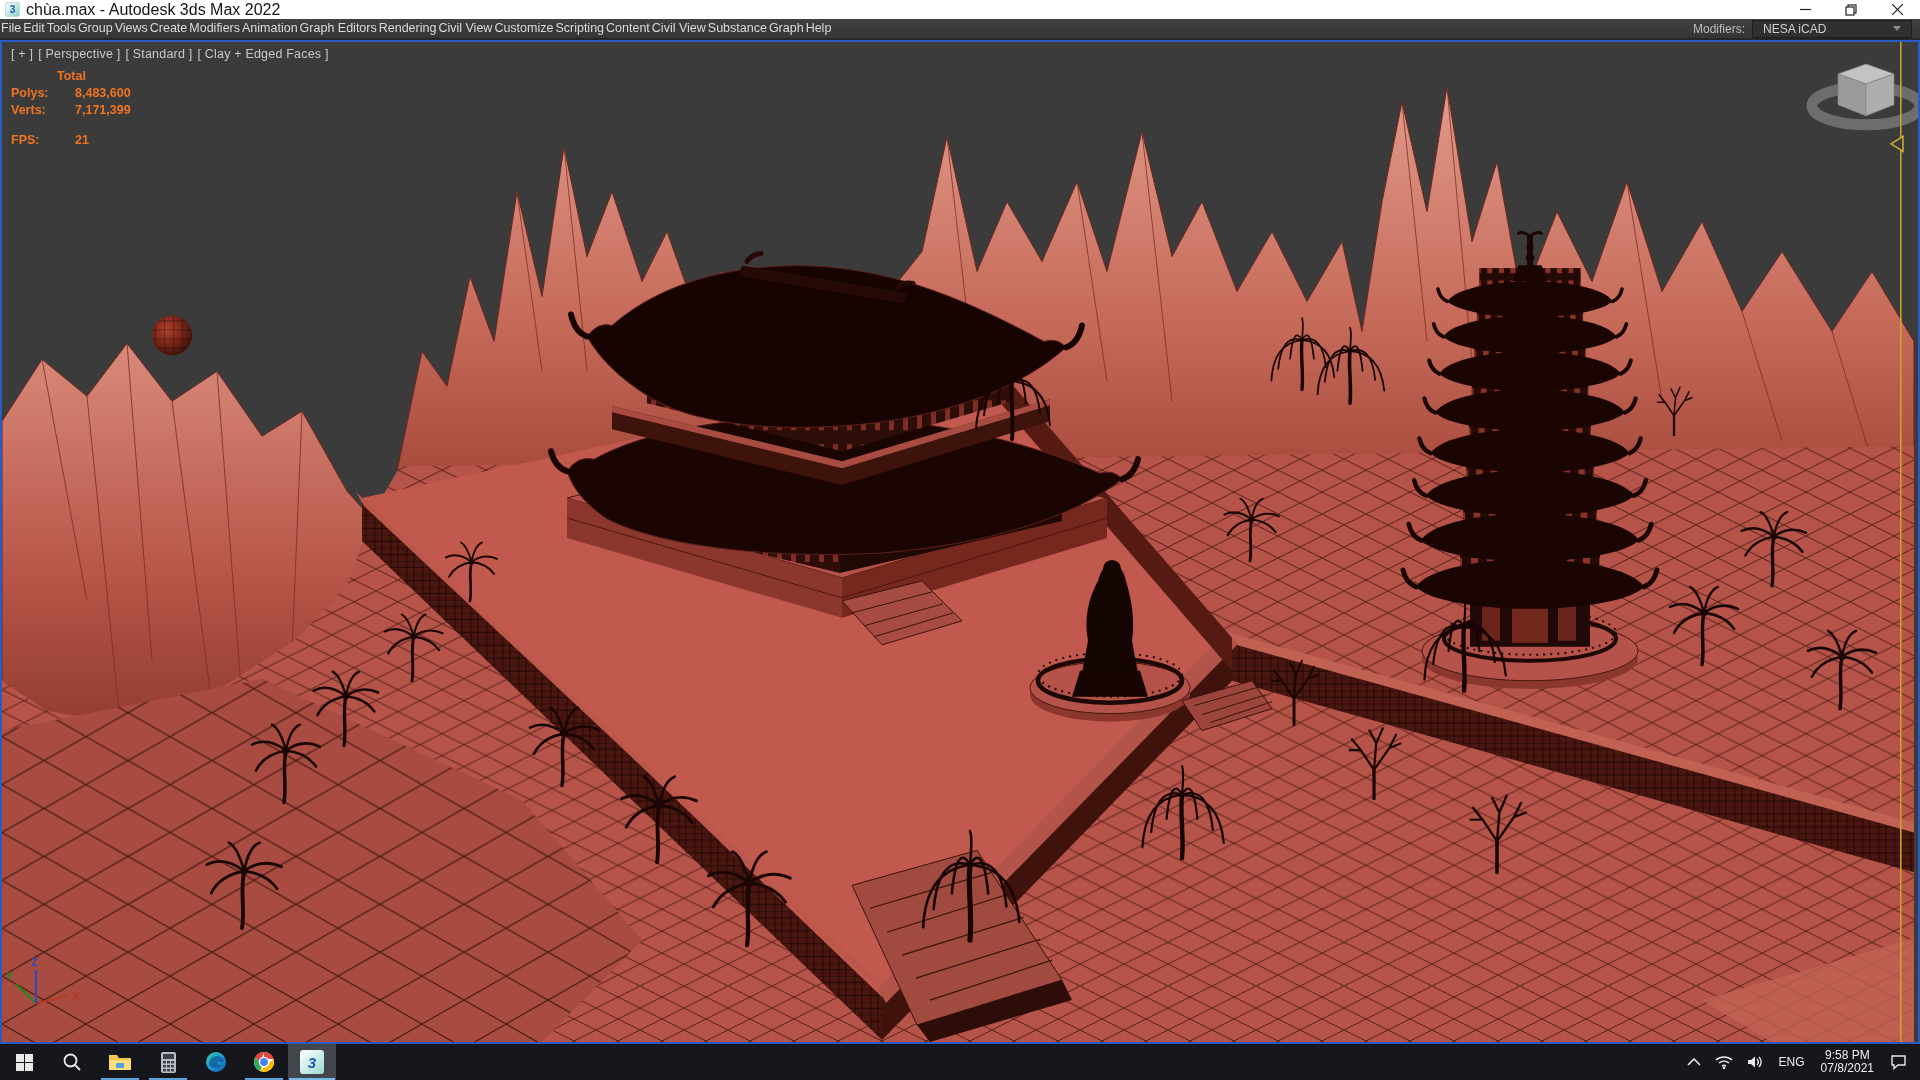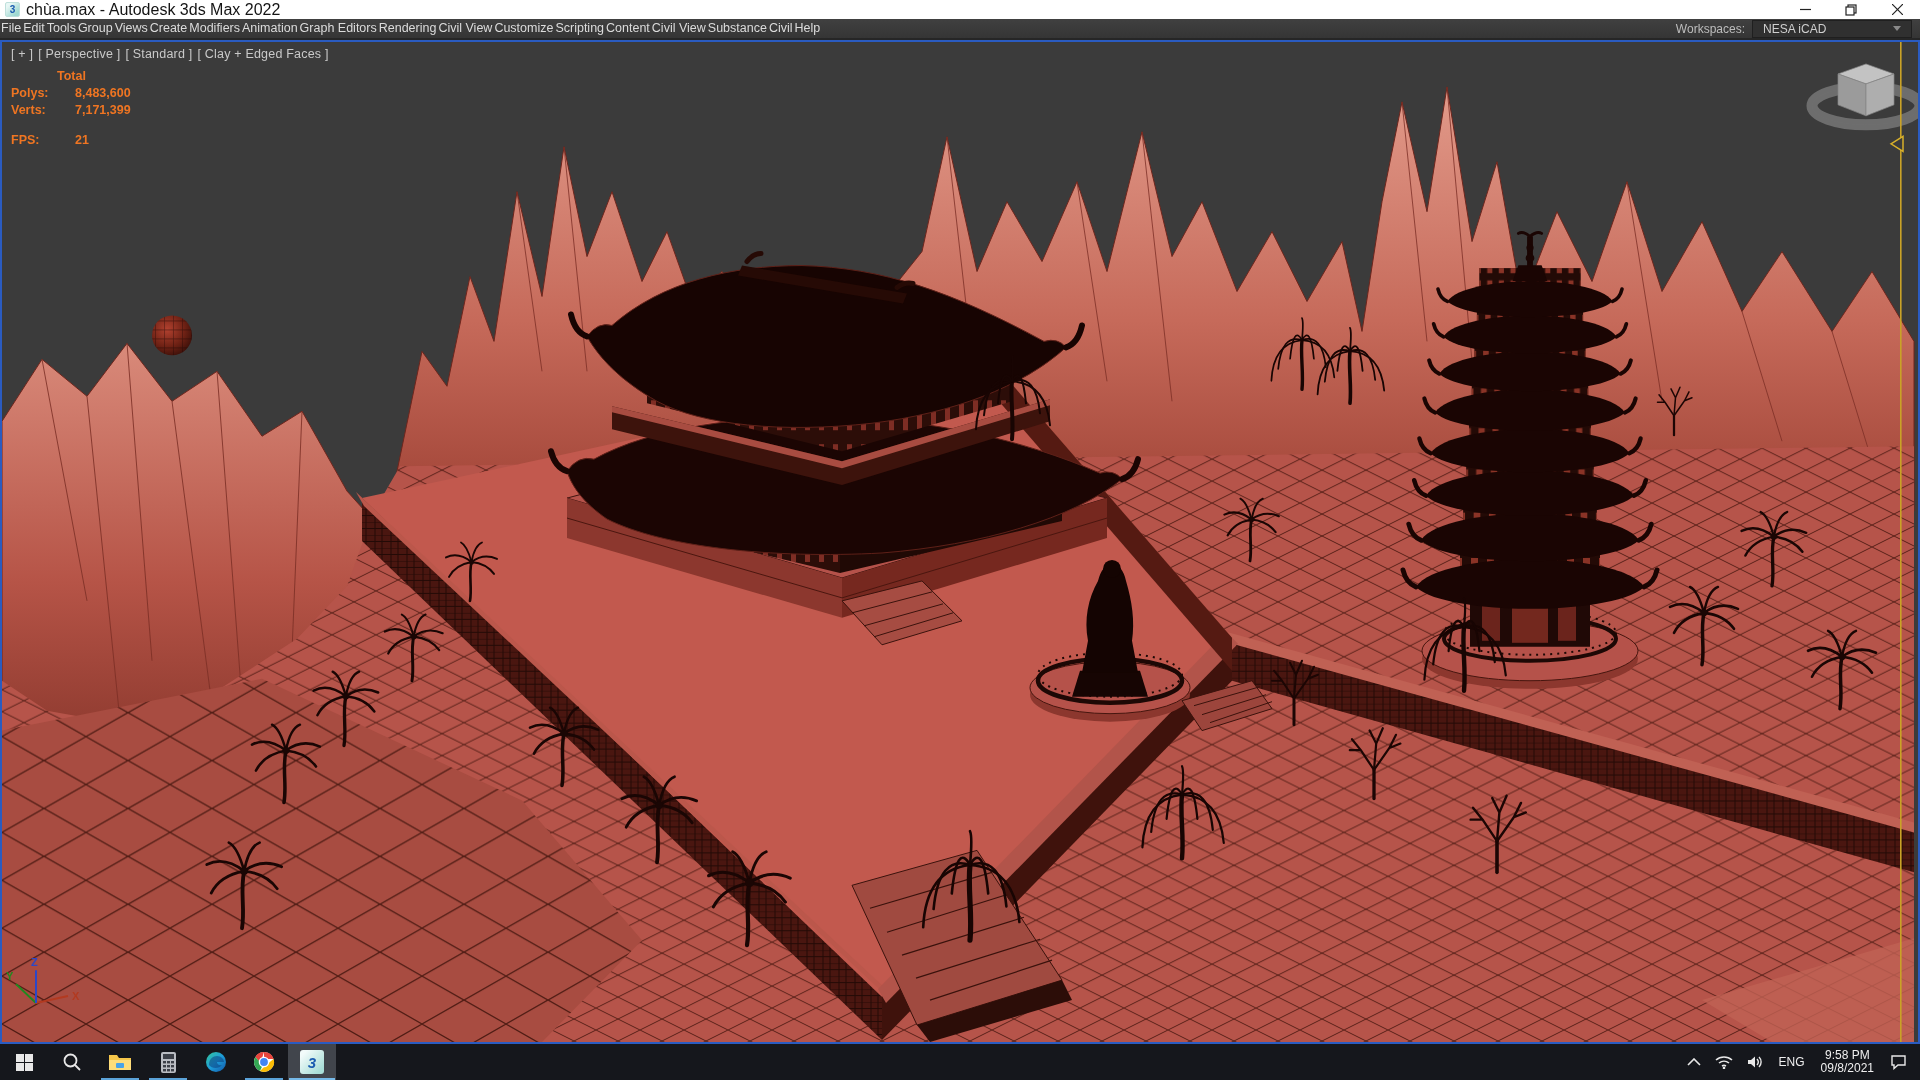--- a/index.html
+++ b/index.html
@@ -83,24 +83,24 @@
   <span class="menu-item">Modifiers</span>
   <span class="menu-item">Animation</span>
   <span class="menu-item">Graph Editors</span>
   <span class="menu-item">Rendering</span>
   <span class="menu-item">Civil View</span>
   <span class="menu-item">Customize</span>
   <span class="menu-item">Scripting</span>
   <span class="menu-item">Content</span>
   <span class="menu-item">Civil View</span>
   <span class="menu-item">Substance</span>
-  <span class="menu-item">Civil</span>
+  <span class="menu-item">Graph</span>
   <span class="menu-item">Help</span>
   <div class="menu-right">
-    <span>Workspaces:</span>
+    <span>Modifiers:</span>
     <div class="ws-select">
       <span>NESA iCAD</span>
       <span class="ws-caret"></span>
     </div>
   </div>
 </div>
 
 <div class="viewport">
 
 <svg class="scene-svg" viewBox="0 0 1916 1002" preserveAspectRatio="none">
@@ -458,21 +458,21 @@
     </div>
     <div class="tray-item">
       <svg width="18" height="14">
         <polygon points="1,5 4,5 8,1.5 8,12.5 4,9 1,9" fill="#e8e8e8"></polygon>
         <path d="M10,4 A4.5,4.5 0 0 1 10,10 M12,2 A7,7 0 0 1 12,12" fill="none" stroke="#e8e8e8" stroke-width="1.4"></path>
       </svg>
     </div>
     <div class="tray-item tray-lang">ENG</div>
     <div class="tray-clock">
       <div>9:58 PM</div>
-      <div>09/8/2021</div>
+      <div>07/8/2021</div>
     </div>
     <div class="tray-item">
       <svg width="17" height="16">
         <path d="M2,2 L15,2 L15,11 L8,11 L4,14.5 L4,11 L2,11 Z" fill="none" stroke="#e8e8e8" stroke-width="1.4"></path>
       </svg>
     </div>
   </div>
 </div>
 
 </body></html>

